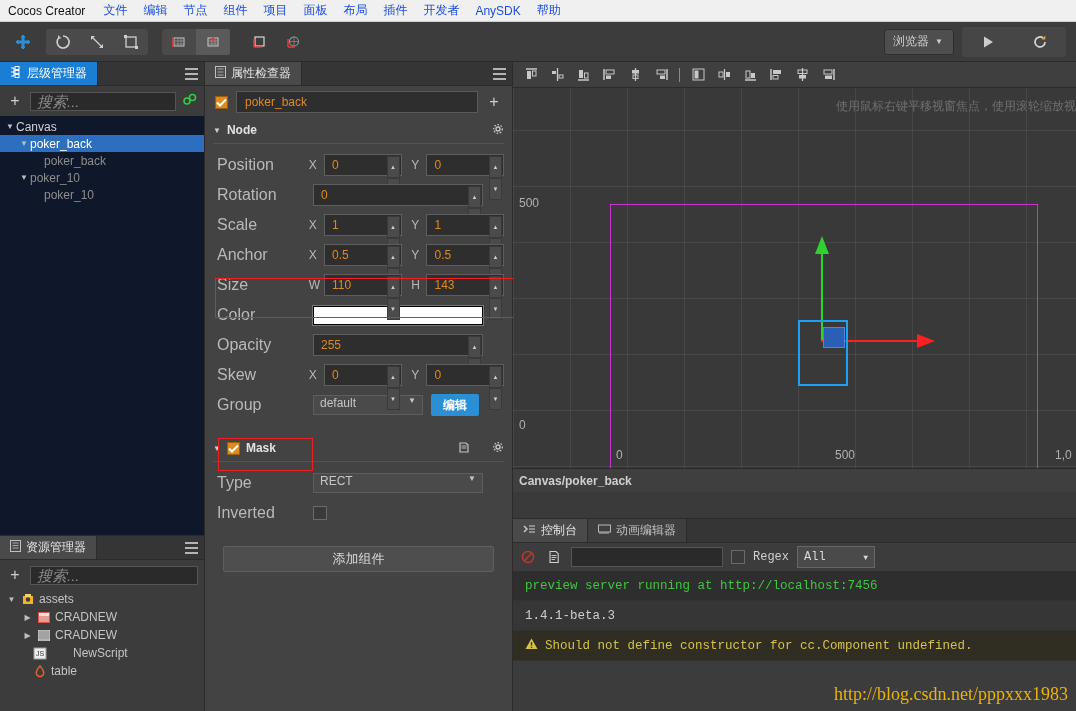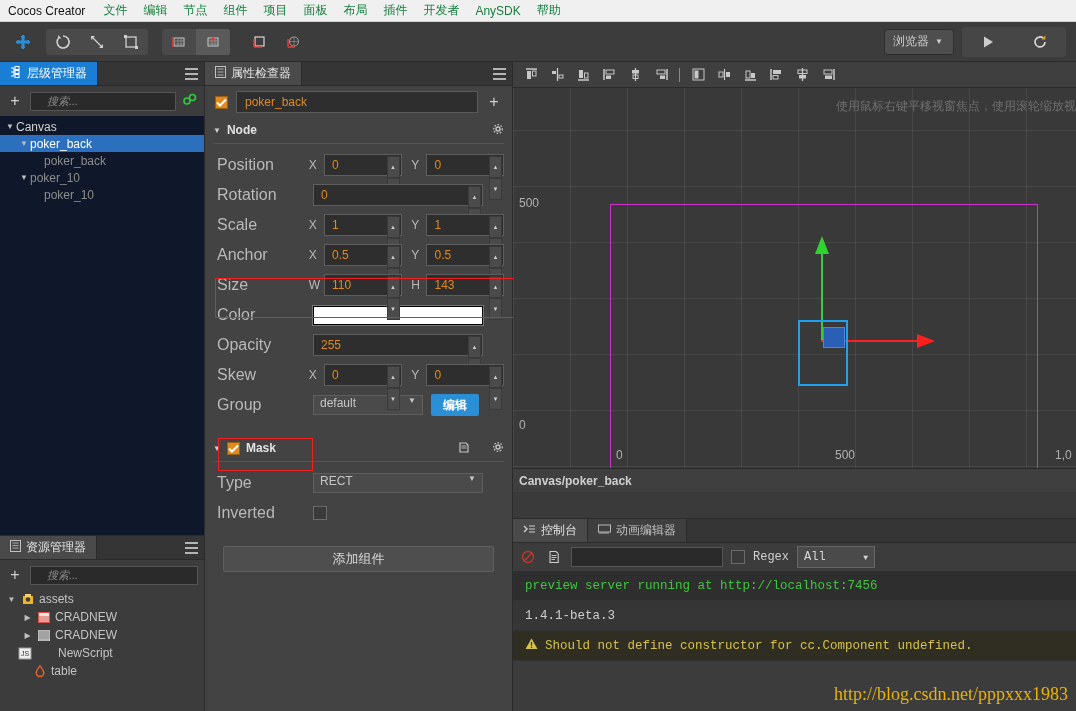--- a/index.html
+++ b/index.html
@@ -14,21 +14,21 @@
   .app { position: relative; width: 1076px; height: 711px; }
 
   
   .menubar {
     position: absolute; left: 0; top: 0; width: 1076px; height: 22px;
     background: #f0f0f0; color: #1a1a1a;
     display: flex; align-items: center; padding-left: 6px;
     border-bottom: 1px solid #d0d0d0;
   }
   .menubar .brand { font-size: 12px; color: #111; padding: 0 10px 0 2px; }
-  .menubar .mi { font-size: 12px; color: #15803d; padding: 2px 8px; cursor: default; }
+  .menubar .mi { font-size: 12px; color: #1d4ed8; padding: 2px 8px; cursor: default; }
 
   
   .toolbar {
     position: absolute; left: 0; top: 22px; width: 1076px; height: 40px;
     background: #3c3c3c; display: flex; align-items: center;
     border-bottom: 1px solid #2a2a2a;
   }
   .tb-group {
     display: flex; align-items: center; height: 26px;
     background: #4a4a4a; border-radius: 3px; margin-left: 6px; overflow: hidden;
@@ -68,22 +68,22 @@
   .hamburger {
     width: 22px; display: flex; flex-direction: column; justify-content: center;
     align-items: center; gap: 3px; cursor: pointer; padding-right: 4px;
   }
   .hamburger i { display: block; width: 13px; height: 2px; background: #b4b4b4; }
 
   .srchrow { height: 30px; display: flex; align-items: center; gap: 6px; padding: 0 6px; background: #3c3c3c; }
   .plus-btn { width: 18px; text-align: center; color: #cfcfcf; font-size: 16px; line-height: 16px; cursor: pointer; }
   .srchbox {
     flex: 1; height: 19px; background: #2a2a2a; border: 1px solid #555;
-    color: #8a8a8a; font-size: 11px; font-style: italic;
-    padding: 0 16px; line-height: 17px; cursor: text;
+    color: #8a8a8a; font-size: 15px; font-style: italic;
+    padding: 0 6px; line-height: 17px; cursor: text;
   }
 
   
   #hierarchy { position: absolute; left: 0; top: 62px; width: 205px; height: 473px; background: #0f172a; border-right: 1px solid #2b2b2b; }
   .tree { padding-top: 2px; font-size: 12px; }
   .trow { height: 17px; display: flex; align-items: center; cursor: pointer; padding-left: 4px; }
   .trow.sel { background: #2b6fbe; }
   .trow .arw { width: 12px; color: #bdbdbd; font-size: 8px; text-align: center; }
   .trow .lbl { color: #d2d2d2; }
   .trow.dim .lbl { color: #8d8d8d; }
@@ -402,21 +402,21 @@
       <div class="asset-row" style="padding-left:22px;">
         <span class="arw">▶</span>
         <span class="ai">
           <svg width="14" height="13" viewBox="0 0 14 13">
               <rect x="1" y="1" width="12" height="11" fill="#cfcfcf"></rect>
               <path d="M1 3h12M1 5h12M1 7h12M1 9h12M3 1v11M5 1v11M7 1v11M9 1v11M11 1v11" stroke="#7a7a7a" stroke-width=".6"></path>
             </svg>
         </span>
         <span class="nm">CRADNEW</span>
       </div>
-      <div class="asset-row" style="padding-left:18px;gap:26px;">
+      <div class="asset-row" style="padding-left:33px;gap:26px;">
         <span class="ai">
           <svg width="14" height="13" viewBox="0 0 14 13">
               <rect x="1" y="1" width="12" height="11" fill="#eeeeee" stroke="#999"></rect>
               <text x="7" y="9" font-size="7" font-family="Liberation Sans, sans-serif" fill="#333" text-anchor="middle">JS</text>
             </svg>
         </span>
         <span class="nm">NewScript</span>
       </div>
       <div class="asset-row" style="padding-left:33px;">
         <span class="ai">

